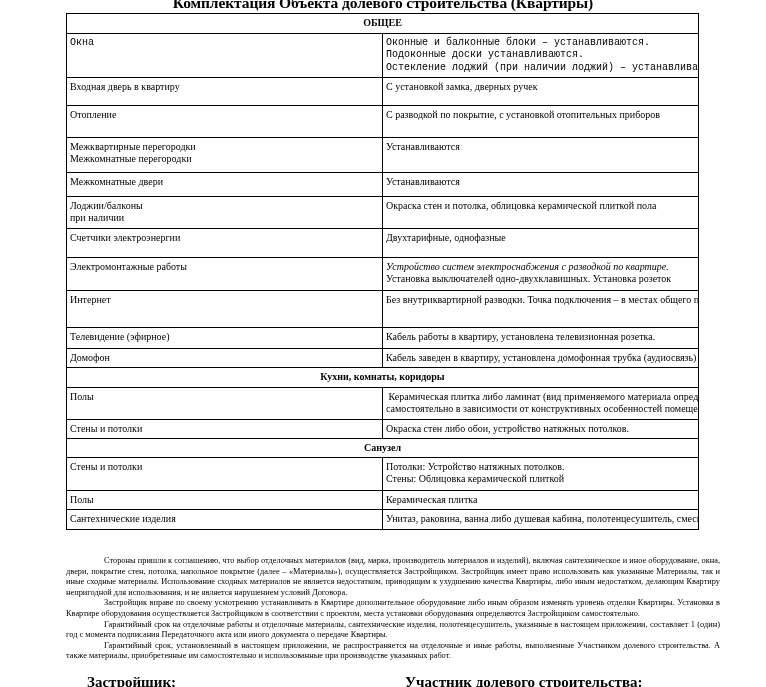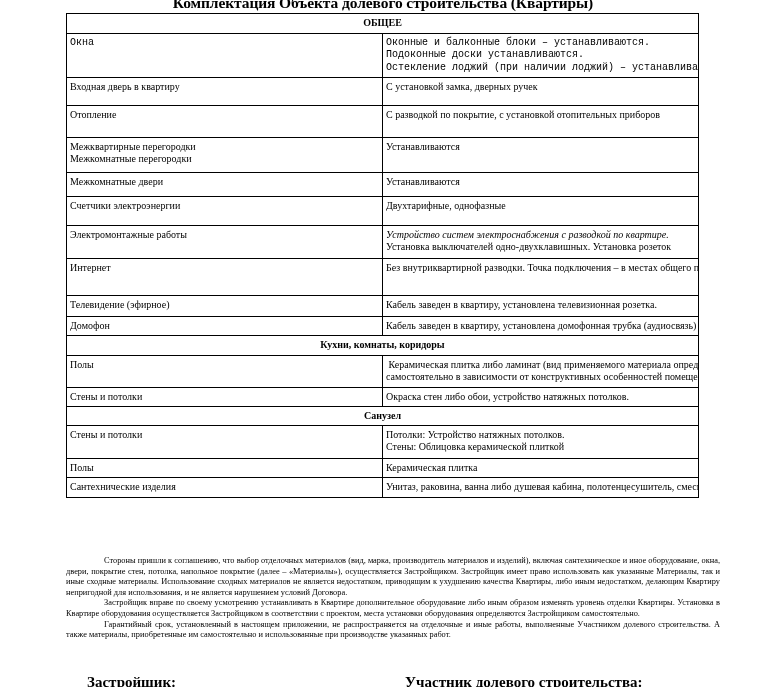--- a/index.html
+++ b/index.html
@@ -82,20 +82,29 @@
         </td>
       </tr>
       <tr style="height: 24px;">
         <td class="c1">
           <span class="line">Межкомнатные двери</span>
         </td>
         <td class="c2">
           <span class="line" style="white-space: pre;">Устанавливаются</span>
         </td>
       </tr>
+      <tr style="height: 32px;">
+        <td class="c1">
+          <span class="line">Лоджии/балконы</span>
+          <span class="line">при наличии</span>
+        </td>
+        <td class="c2">
+          <span class="line" style="white-space: pre;">Окраска стен и потолка, облицовка керамической плиткой пола</span>
+        </td>
+      </tr>
       <tr style="height: 29px;">
         <td class="c1">
           <span class="line">Счетчики электроэнергии</span>
         </td>
         <td class="c2">
           <span class="line" style="white-space: pre;">Двухтарифные, однофазные</span>
         </td>
       </tr>
       <tr style="height: 33px;">
         <td class="c1">
@@ -112,21 +121,21 @@
         </td>
         <td class="c2">
           <span class="line" style="white-space: pre;">Без внутриквартирной разводки. Точка подключения – в местах общего пользования дома.</span>
         </td>
       </tr>
       <tr style="height: 21px;">
         <td class="c1">
           <span class="line">Телевидение (эфирное)</span>
         </td>
         <td class="c2">
-          <span class="line" style="white-space: pre;">Кабель заведен в квартиру, установлена телевизионная розетка.</span>
+          <span class="line" style="white-space: pre;">Кабель работы в квартиру, установлена телевизионная розетка.</span>
         </td>
       </tr>
       <tr style="height: 19px;">
         <td class="c1">
           <span class="line">Домофон</span>
         </td>
         <td class="c2">
           <span class="line" style="white-space: pre;">Кабель заведен в квартиру, установлена домофонная трубка (аудиосвязь)</span>
         </td>
       </tr>
@@ -177,17 +186,18 @@
         <td class="c2">
           <span class="line" style="white-space: pre;">Унитаз, раковина, ванна либо душевая кабина, полотенцесушитель, смеситель.</span>
         </td>
       </tr>
     </tbody>
 </table>
 
 <div class="notes">
   <p>Стороны пришли к соглашению, что выбор отделочных материалов (вид, марка, производитель материалов и изделий), включая сантехническое и иное оборудование, окна, двери, покрытие стен, потолка, напольное покрытие (далее – «Материалы»), осуществляется Застройщиком. Застройщик имеет право использовать как указанные Материалы, так и иные сходные материалы. Использование сходных материалов не является недостатком, приводящим к ухудшению качества Квартиры, либо иным недостатком, делающим Квартиру непригодной для использования, и не является нарушением условий Договора.</p>
   <p>Застройщик вправе по своему усмотрению устанавливать в Квартире дополнительное оборудование либо иным образом изменять уровень отделки Квартиры. Установка в Квартире оборудования осуществляется Застройщиком в соответствии с проектом, места установки оборудования определяются Застройщиком самостоятельно.</p>
+  <p>Гарантийный срок на отделочные работы и отделочные материалы, сантехнические изделия, полотенцесушитель, указанные в настоящем приложении, составляет 1 (один) год с момента подписания Передаточного акта или иного документа о передаче Квартиры.</p>
   <p>Гарантийный срок, установленный в настоящем приложении, не распространяется на отделочные и иные работы, выполненные Участником долевого строительства. А также материалы, приобретенные им самостоятельно и использованные при производстве указанных работ.</p>
 </div>
 
 <div class="sig left">Застройщик:</div>
 <div class="sig right">Участник долевого строительства:</div>
 
 </body></html>

